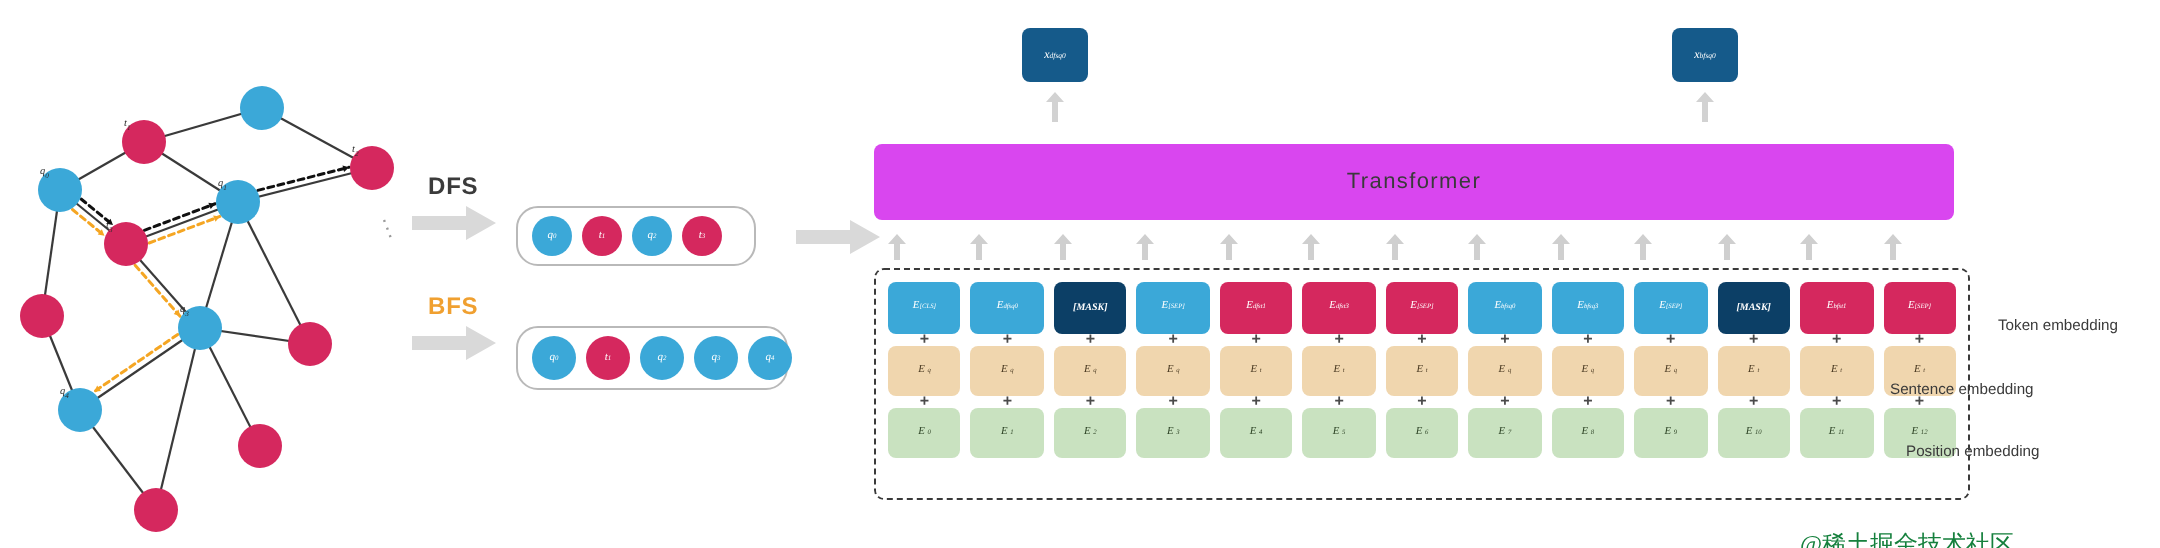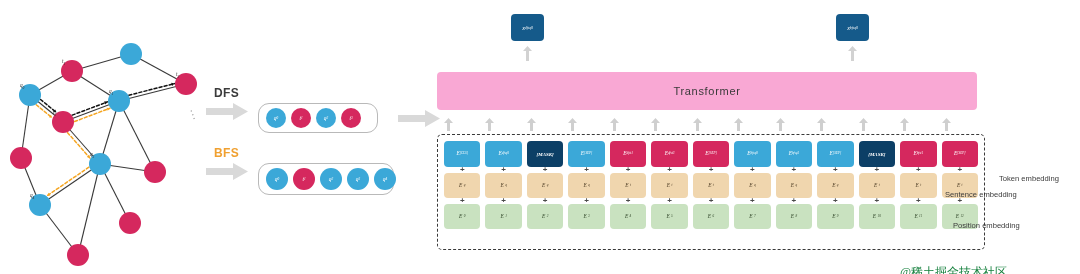--- a/index.html
+++ b/index.html
@@ -28,21 +28,21 @@
             font-size:5.5px;color:#fff;font-family:"Liberation Serif","DejaVu Serif",serif;font-style:italic;
             flex:0 0 auto;}
   .seq-node.q{background:#3ba8d8;}
   .seq-node.t{background:#d5285e;}
   #bfs-capsule .seq-node{width:22px;height:22px;}
 
   .dots{position:absolute;left:190px;top:108px;color:#9a9a9a;font-size:11px;
         transform:rotate(70deg);letter-spacing:1px;}
 
   
-  #transformer{position:absolute;left:437px;top:72px;width:540px;height:38px;background:#f9a8d4;
+  #transformer{position:absolute;left:437px;top:72px;width:540px;height:38px;background:#d946ef;
                border-radius:4px;display:flex;align-items:center;justify-content:center;}
   #transformer-label{font-size:11px;color:#3a3a3a;letter-spacing:.7px;}
 
   
   .out-box{position:absolute;width:33px;height:27px;background:#155a8a;border-radius:4px;
            display:flex;align-items:center;justify-content:center;color:#fff;font-size:6px;
            font-family:"Liberation Serif","DejaVu Serif",serif;font-style:italic;}
   #out-box-1{left:511px;top:14px;}
   #out-box-2{left:836px;top:14px;}
   .out-arrow{position:absolute;width:9px;height:15px;}
@@ -63,21 +63,21 @@
   .sent{background:#f0d6ae;color:#4a3a22;}
   .pos{background:#c9e2c0;color:#2f4527;}
   .plus{display:flex;align-items:center;justify-content:center;font-size:8px;color:#4a4a4a;
         font-weight:700;line-height:1;}
   .up-arrow{width:9px;height:13px;margin:0 auto;}
   #arrow-row{position:absolute;left:444px;top:117px;width:534px;height:14px;
              display:grid;grid-template-columns:repeat(13,1fr);column-gap:5px;align-items:end;}
 
   
   .row-label{position:absolute;font-size:7.6px;color:#3a3a3a;white-space:nowrap;}
-  #label-token{left:999px;top:174px;}
+  #label-token{left:999px;top:158px;}
   #label-sentence{left:945px;top:190px;}
   #label-position{left:953px;top:221px;}
 
   
   #watermark{position:absolute;left:900px;top:264px;font-size:12px;color:#15803d;white-space:nowrap;
              font-family:Liberation Serif, serif;}
   sub{font-size:.62em;vertical-align:-.18em;}
   sup{font-size:.62em;vertical-align:.42em;}
 </style>
 </head>

